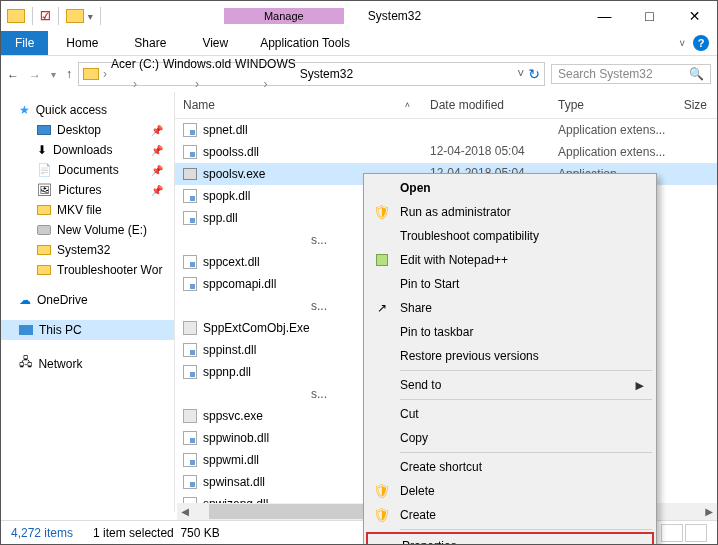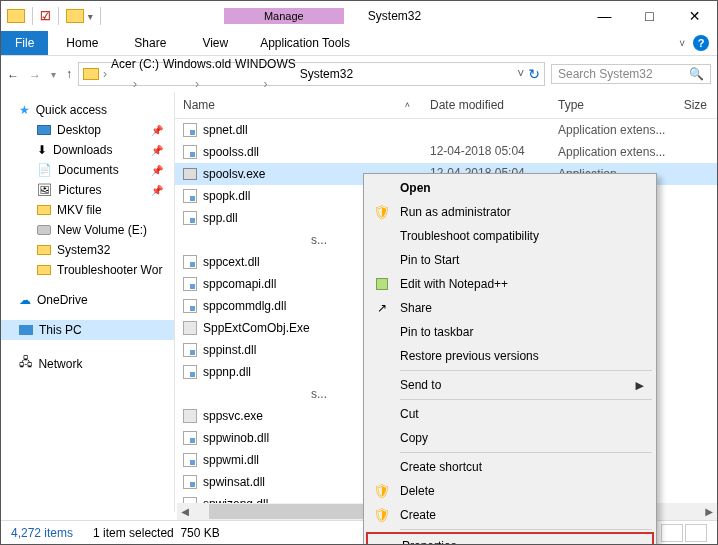--- a/index.html
+++ b/index.html
@@ -298,24 +298,20 @@
         <div class="row">
           <div class="cell-name">
             <span class="file-ico dll"></span>
             <span>sppcomapi.dll</span>
           </div>
           <div class="cell-date"></div>
           <div class="cell-type">s...</div>
           <div class="cell-size"></div>
         </div>
         <div class="row">
-          <div class="cell-name">
-            <span class="file-ico dll"></span>
-            <span>sppcommdlg.dll</span>
-          </div>
           <div class="cell-date"></div>
           <div class="cell-type">s...</div>
           <div class="cell-size"></div>
         </div>
         <div class="row">
           <div class="cell-name">
             <span class="file-ico exe"></span>
             <span>SppExtComObj.Exe</span>
           </div>
           <div class="cell-date"></div>
@@ -397,29 +393,29 @@
 <div class="context-menu">
   <div class="cm-item" style="font-weight:bold;">
       <span>Open</span>
     </div>
   <div class="cm-item">
       <span class="cm-ico shield">🛡</span>
       <span>Run as administrator</span>
     </div>
   <div class="cm-item">
       <span>Troubleshoot compatibility</span>
-    </div>
-  <div class="cm-item">
-      <span>Pin to Start</span>
     </div>
   <div class="cm-item">
       <span class="cm-ico">
         <span class="notepad-ico"></span>
       </span>
       <span>Edit with Notepad++</span>
+    </div>
+  <div class="cm-item">
+      <span>Pin to Start</span>
     </div>
   <div class="cm-item">
       <span class="cm-ico">↗</span>
       <span>Share</span>
     </div>
   <div class="cm-item">
       <span>Pin to taskbar</span>
     </div>
   <div class="cm-item">
       <span>Restore previous versions</span>

